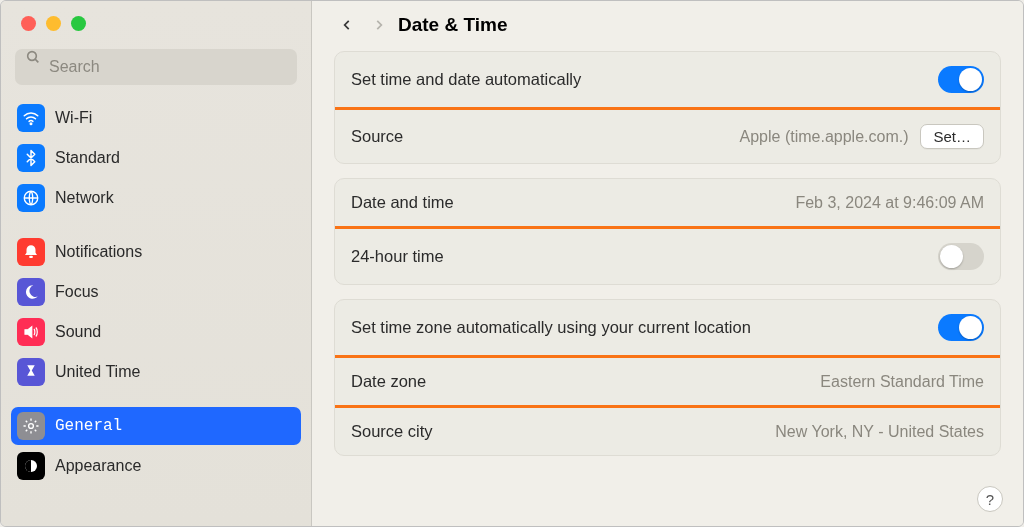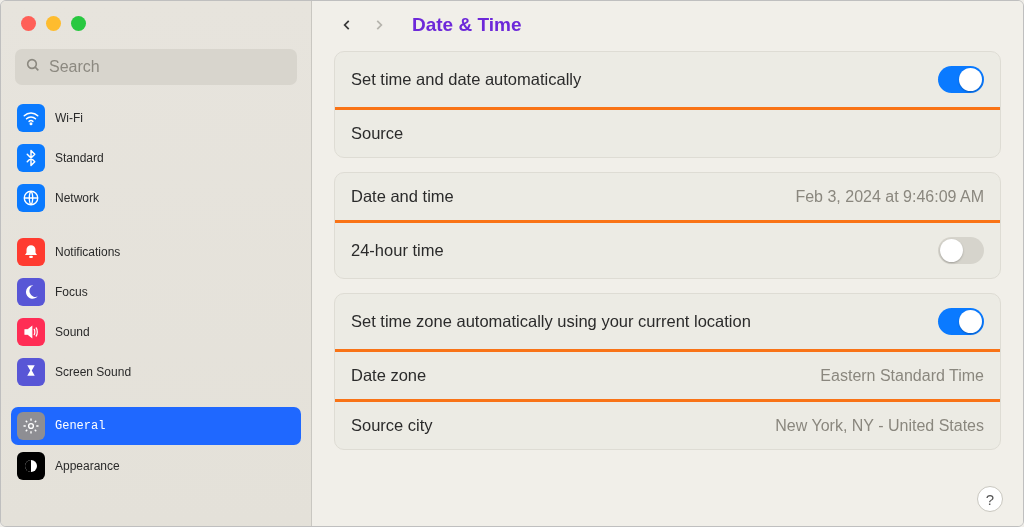--- a/index.html
+++ b/index.html
@@ -11,35 +11,35 @@
   
   .sidebar { width: 311px; background: linear-gradient(#e7e4dd,#e4e1d9); border-right: 1px solid #c9c7c1; height: 100%; padding: 0; display: flex; flex-direction: column; }
   .traffic-lights { display: flex; gap: 10px; padding: 15px 0 0 20px; }
   .tl { width: 15px; height: 15px; border-radius: 50%; }
   .tl.red { background:#ff5f57; }
   .tl.yellow { background:#febc2e; }
   .tl.green { background:#28c840; }
 
   .search-wrap { padding: 18px 14px 10px 14px; }
   .search {
-    display:flex; align-items:center; gap:8px;
+    display:flex; gap:8px;
     background:#d8d5cd; border-radius:7px; height:36px; padding:0 10px;
     color:#8a877e; font-size:16px;
   }
   .search input {
     background:transparent; border:none; outline:none; flex:1;
     font-size:16px; color:#333; 
   }
   .search input::placeholder{color:#8c8980;}
 
   .side-list { padding: 4px 10px 0 10px; overflow:hidden; }
   .side-item {
     display:flex; align-items:center; gap:10px;
     padding:5px 6px; border-radius:7px; margin-bottom:2px;
-    font-size:12px; color:#2a2a2a; cursor:default;
+    font-size:16px; color:#2a2a2a; cursor:default;
   }
   .side-item.selected { background:#1f68ff; color:#fff;font-family:Liberation Mono, monospace; }
   .spacer { height:14px; }
   .side-icon {
     width:28px; height:28px; border-radius:6px; flex:0 0 auto;
     display:flex; align-items:center; justify-content:center;
     color:#fff;
   }
   .side-icon svg{display:block;}
   .bg-blue{background:#0a7aff;}
@@ -54,21 +54,21 @@
   .content { flex:1; background:#f1efe9; padding:0; position:relative; overflow:hidden;}
   .header {
     display:flex; align-items:center; gap:6px;
     padding: 12px 22px 14px 22px;
   }
   .nav-btn {
     width:26px; height:24px; display:flex; align-items:center; justify-content:center;
     color:#3a3a3a; cursor:default;
   }
   .nav-btn.disabled{ color:#b6b4ad;}
-  .header-title{ font-size:19px; font-weight:700; color:#6d28d9; margin-left:14px;}
+  .header-title{ font-size:19px; font-weight:700; color:#000000; }
 
   .panel {
     margin: 0 22px 14px 22px; background:#ecebe4;
     border:1px solid #dedcd4; border-radius:10px;
   }
   .row {
     display:flex; align-items:center; justify-content:space-between;
     padding:14px 16px; font-size:16.5px; color:#2b2b2b;
   }
   .row + .row { border-top:3px solid #f97316; }
@@ -185,21 +185,21 @@
         </span>
         <span>Sound</span>
       </div>
       <div class="side-item">
         <span class="side-icon bg-indigo">
           <svg width="18" height="18" viewBox="0 0 24 24" fill="#fff">
             <path d="M6 3h12l-3 6 3 6H6l3-6-3-6z" opacity=".0"></path>
             <path d="M7 3h10l-4 7 4 7H7l4-7-4-7z"></path>
           </svg>
         </span>
-        <span>Screen Sound</span>
+        <span>United Time</span>
       </div>
 
       <div class="spacer"></div>
 
       <div class="side-item selected">
         <span class="side-icon bg-gray">
           <svg width="18" height="18" viewBox="0 0 24 24" fill="none" stroke="#fff" stroke-width="1.8">
             <circle cx="12" cy="12" r="3.2"></circle>
             <path d="M12 2v3M12 19v3M2 12h3M19 12h3M5 5l2 2M17 17l2 2M19 5l-2 2M5 19l2-2"></path>
           </svg>
@@ -235,20 +235,24 @@
 
     <section class="panel">
       <div class="row">
         <span class="label">Set time and date automatically</span>
         <div class="toggle on">
             <div class="knob"></div>
           </div>
       </div>
       <div class="row">
         <span class="label">Source</span>
+        <div class="right">
+          <span class="value">Apple (time.apple.com.)</span>
+          <button class="btn">Set…</button>
+        </div>
       </div>
     </section>
 
     <section class="panel">
       <div class="row">
         <span class="label">Date and time</span>
         <span class="value">Feb 3, 2024 at 9:46:09 AM</span>
       </div>
       <div class="row">
         <span class="label">24-hour time</span>

